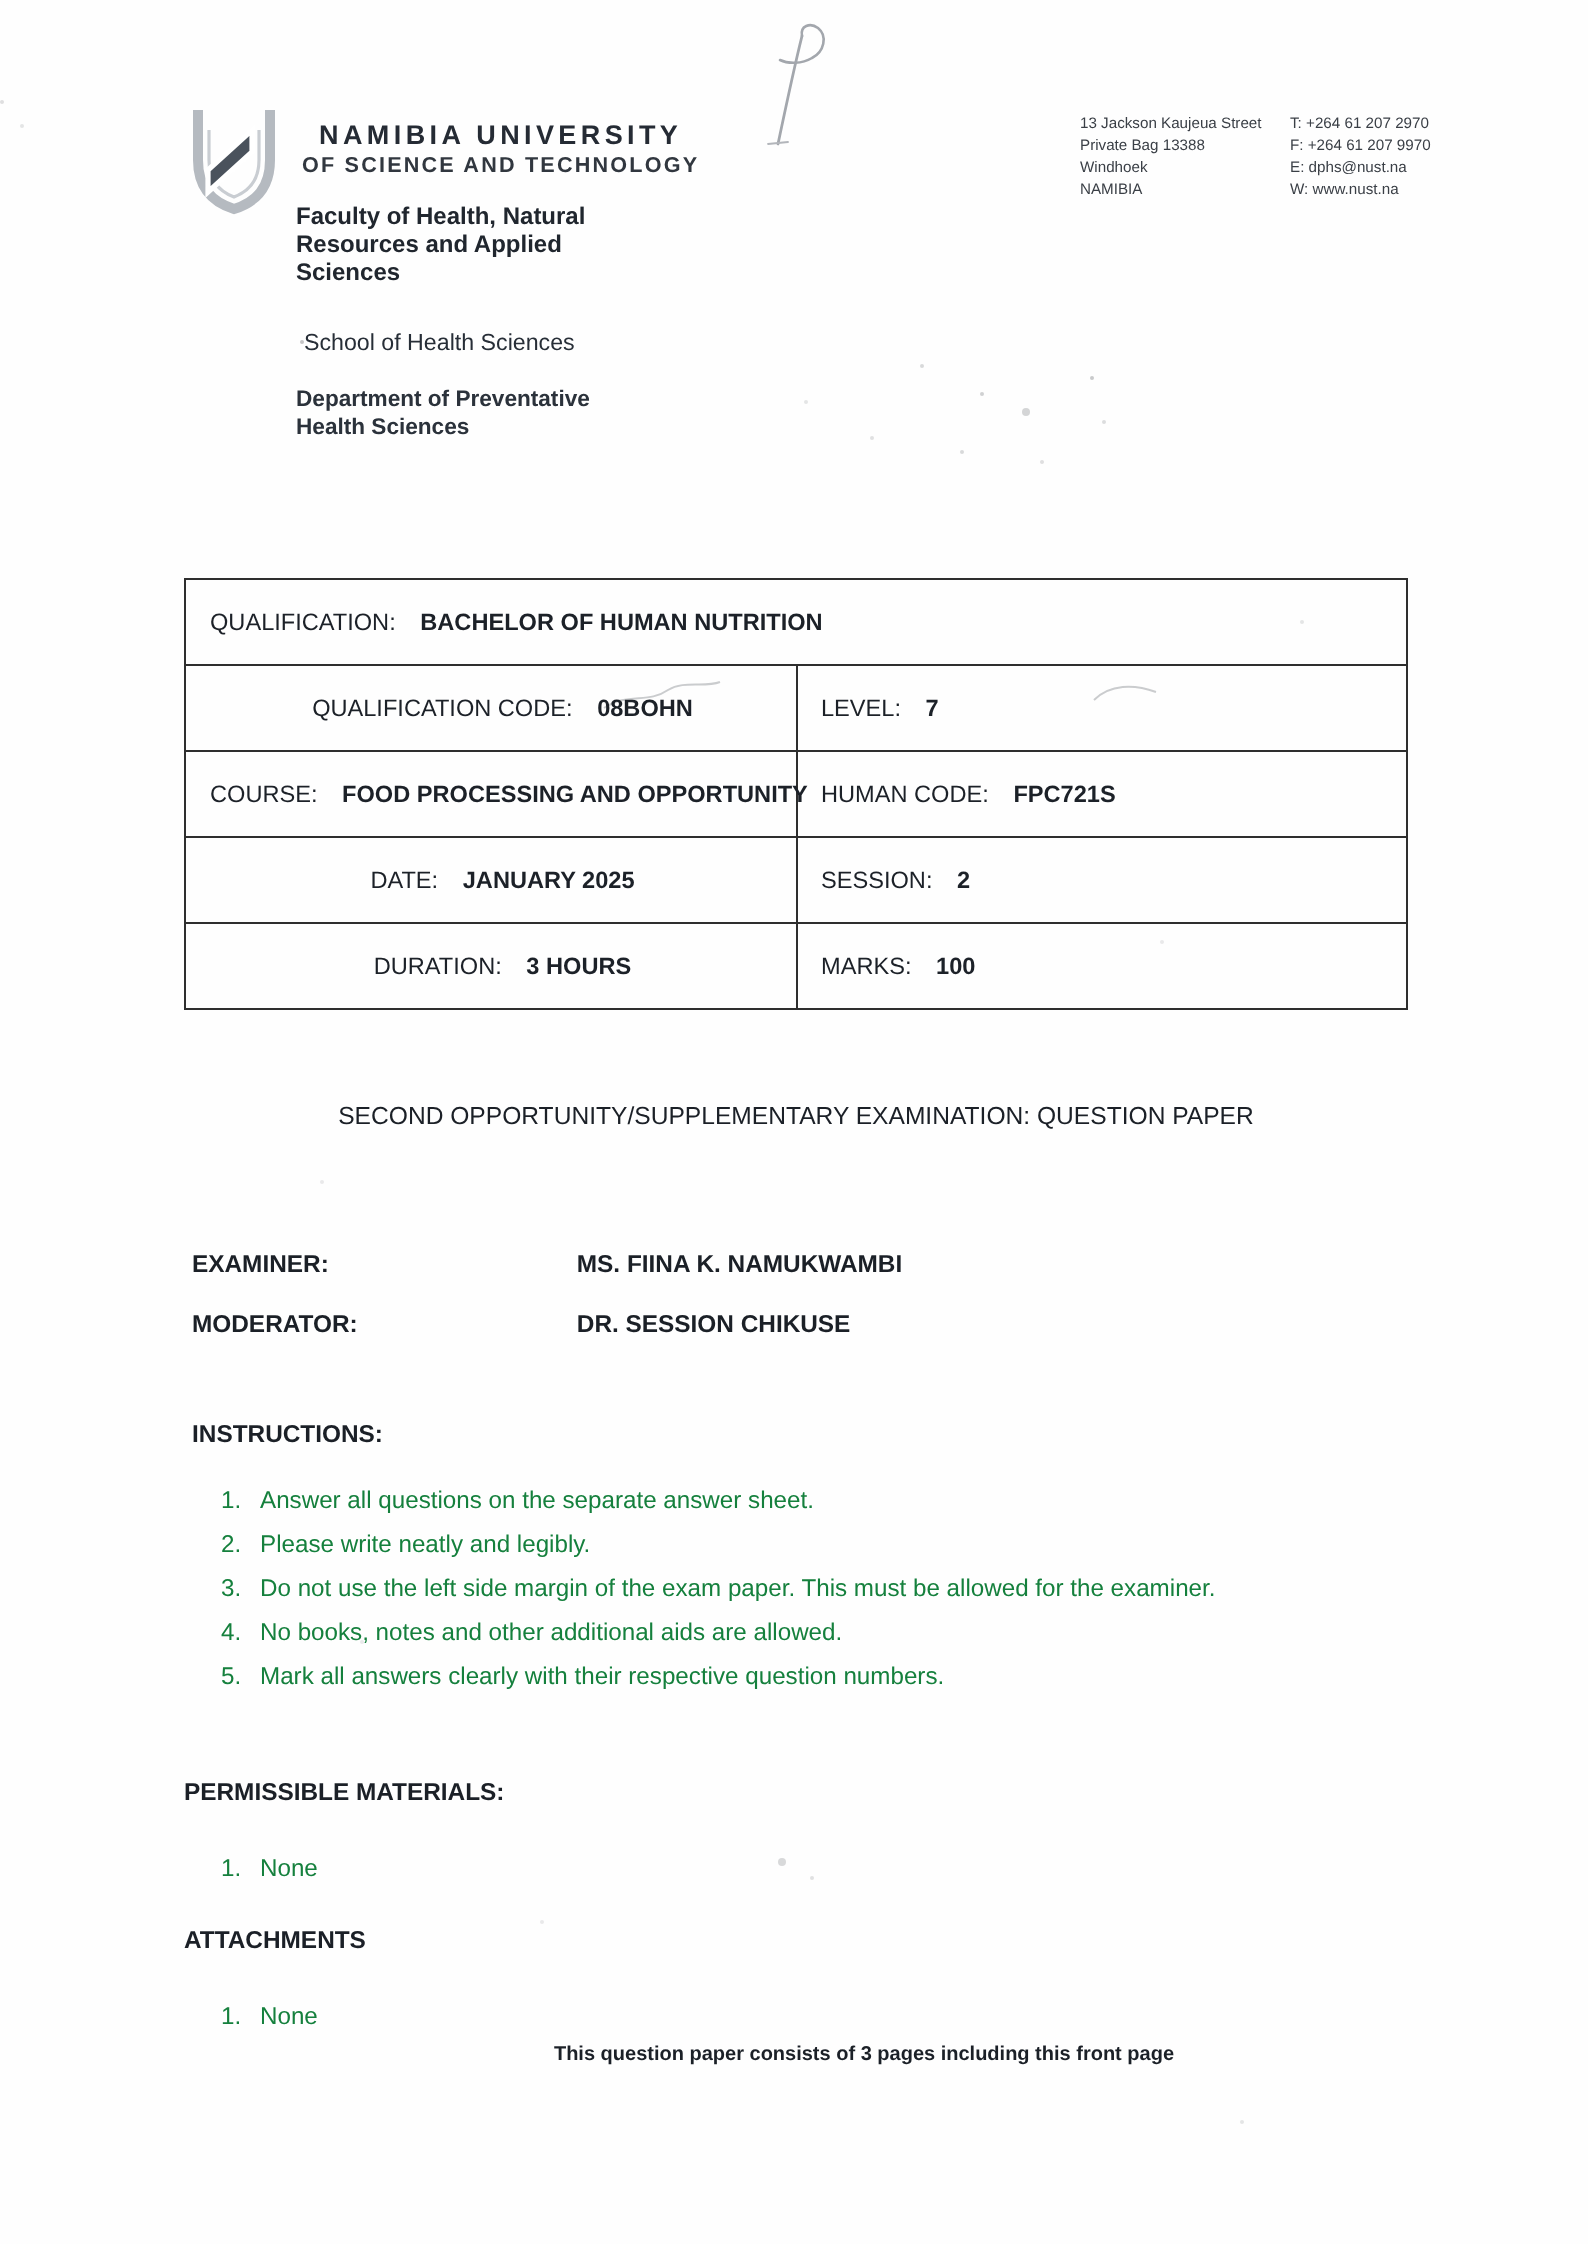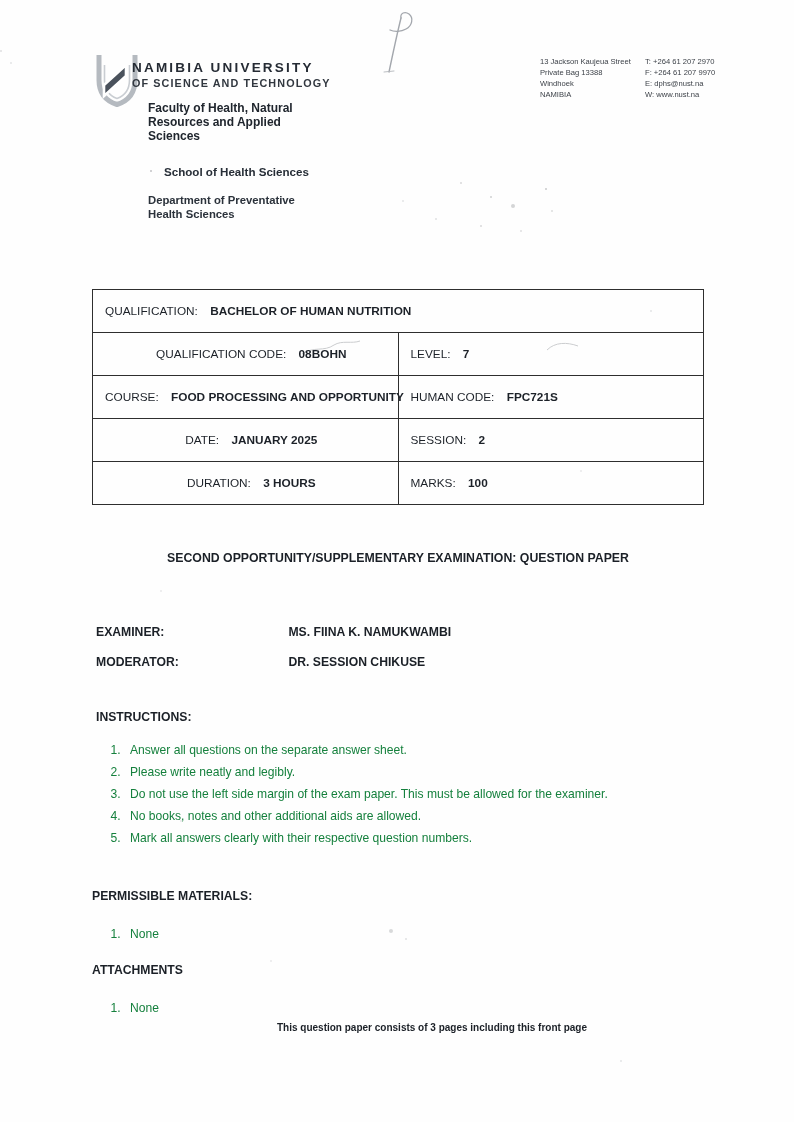--- a/index.html
+++ b/index.html
@@ -6,25 +6,25 @@
   .page{
     position:relative;
     width:794px;height:1122px;
     background:#fefefe;
     font-family:"Liberation Sans", sans-serif;
     color:#1d222a;
     overflow:hidden;
   }
   
   .logo{position:absolute;left:92px;top:52px;width:50px;height:56px;}
-  .uni-name{position:absolute;left:132px;top:60px;}
+  .uni-name{position:absolute;left:151px;top:60px;text-align:center;}
   .uni-line1{font-size:13.5px;font-weight:bold;letter-spacing:2.2px;color:#252b34;}
   .uni-line2{font-size:10.8px;letter-spacing:1.1px;color:#31373f;margin-top:2px;font-weight:600;}
   .faculty{position:absolute;left:148px;top:101px;width:166px;font-size:12px;font-weight:bold;line-height:1.17;color:#20262e;}
-  .school{position:absolute;left:164px;top:165px;font-size:11.6px;font-weight:bold;color:#272e37;text-align:center;}
+  .school{position:absolute;left:152px;top:165px;font-size:11.6px;font-weight:normal;color:#272e37;text-align:center;}
   .dept{position:absolute;left:148px;top:194px;width:160px;font-size:11.3px;font-weight:bold;line-height:1.2;color:#2b323b;}
   .addr{position:absolute;left:540px;top:56px;font-size:7.6px;line-height:1.45;color:#3a3f46;}
   .contact{position:absolute;left:645px;top:56px;font-size:7.6px;line-height:1.45;color:#3a3f46;}
   
   .pmark{position:absolute;left:374px;top:8px;width:54px;height:72px;opacity:.75;}
   
   .info-table{
     position:absolute;left:92px;top:289px;
     border-collapse:collapse;table-layout:fixed;
     width:612px;
@@ -36,21 +36,21 @@
     font-size:11.8px;
     vertical-align:middle;
     color:#1c2128;
     white-space:nowrap;
   }
   .info-table .c1{width:413px;text-align:center;}
   .info-table .c2{width:199px;}
   .lbl{font-weight:normal;}
   .val{font-weight:bold;margin-left:9px;}
   
-  .exam-title{position:absolute;left:92px;top:551px;width:612px;text-align:center;font-size:12.3px;font-weight:bold;color:#1b2027;}
+  .exam-title{position:absolute;left:92px;top:551px;width:612px;text-align:center;font-size:12.3px;font-weight:normal;color:#1b2027;}
   .person-row{position:absolute;left:96px;font-size:12.2px;font-weight:bold;color:#1b2027;}
   .person-row .plabel{display:inline-block;width:189px;}
   .row-examiner{top:625px;}
   .row-moderator{top:655px;}
   
   .sec-heading{position:absolute;font-size:12.2px;font-weight:bold;color:#1b2027;}
   .h-instructions{left:96px;top:710px;}
   .h-permissible{left:92px;top:889px;}
   .h-attachments{left:92px;top:963px;}
   .doc-list{position:absolute;margin:0;padding-left:28px;font-size:12.1px;color:#15803d;}

